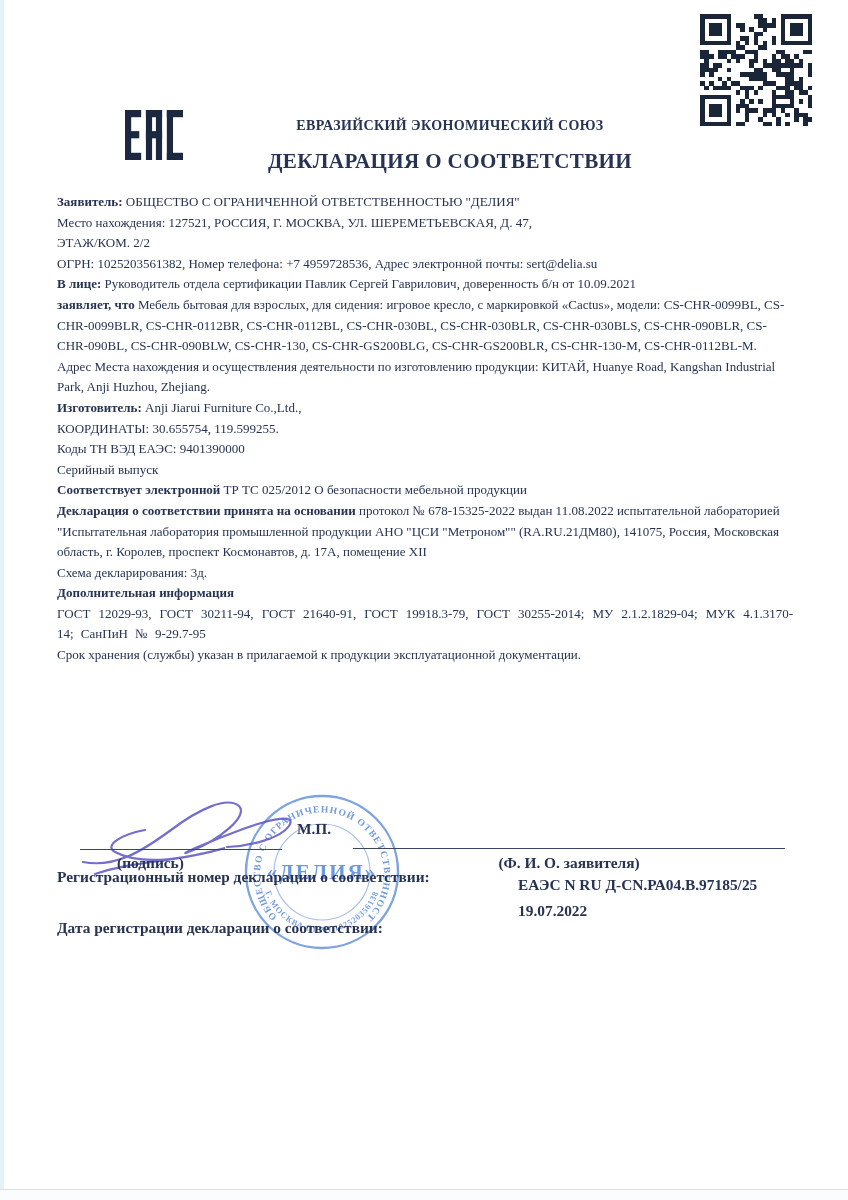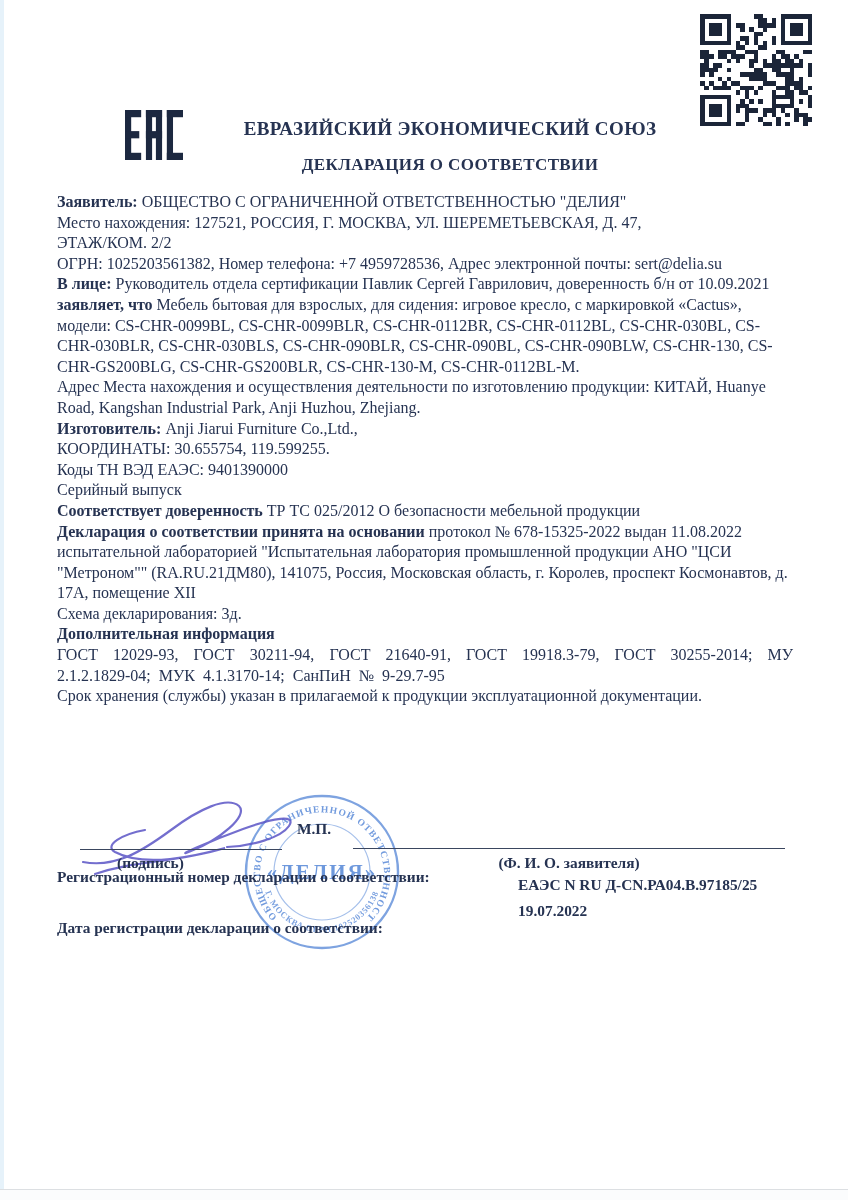--- a/index.html
+++ b/index.html
@@ -13,27 +13,27 @@
   }
   
   .edge-left{position:absolute;left:0;top:0;bottom:0;width:4px;background:#e6f2fa;}
   .edge-bottom{position:absolute;left:0;right:0;top:1189px;height:1px;background:#dcdfe2;}
   .edge-bottom-area{position:absolute;left:0;right:0;top:1190px;bottom:0;background:#fbfcfd;}
 
   
   .qr{position:absolute;left:700px;top:14px;width:112px;height:112px;}
   .eac{position:absolute;left:125px;top:110px;}
   .header{position:absolute;left:190px;top:118px;width:520px;text-align:center;}
-  .header .h1{font-weight:bold;font-size:19px;letter-spacing:.4px;}
-  .header .h2{font-weight:bold;font-size:17px;letter-spacing:.4px;margin-top:15px;}
+  .header .h1{font-weight:bold;font-size:14px;letter-spacing:.4px;}
+  .header .h2{font-weight:bold;font-size:21px;letter-spacing:.4px;margin-top:15px;}
 
   
   .doc-body{
     position:absolute;left:57px;top:192px;width:736px;
-    font-size:16px;line-height:20.6px;
+    font-size:13px;line-height:20.6px;
   }
   .doc-body p{margin:0;white-space:pre-line;}
   .doc-body b{font-weight:bold;}
   .standards{text-align:justify;word-spacing:4px;}
 
   
   .sig-area{position:absolute;left:57px;top:780px;width:736px;height:230px;font-size:15.4px;}
   .sig-scribble{position:absolute;left:18px;top:10px;}
   .stamp{position:absolute;left:185px;top:12px;}
   .sig-line{position:absolute;left:23px;top:69px;width:202px;border-bottom:1.6px solid #3a465f;}
@@ -386,21 +386,21 @@
     <p>Место нахождения: 127521, РОССИЯ, Г. МОСКВА, УЛ. ШЕРЕМЕТЬЕВСКАЯ, Д. 47,
 ЭТАЖ/КОМ. 2/2</p>
     <p>ОГРН: 1025203561382, Номер телефона: +7 4959728536, Адрес электронной почты: sert@delia.su</p>
     <p><b>В лице:</b><span> Руководитель отдела сертификации Павлик Сергей Гаврилович, доверенность б/н от 10.09.2021</span></p>
     <p><b>заявляет, что</b><span> Мебель бытовая для взрослых, для сидения: игровое кресло, с маркировкой «Cactus», модели: CS-CHR-0099BL, CS-CHR-0099BLR, CS-CHR-0112BR, CS-CHR-0112BL, CS-CHR-030BL, CS-CHR-030BLR, CS-CHR-030BLS, CS-CHR-090BLR, CS-CHR-090BL, CS-CHR-090BLW, CS-CHR-130, CS-CHR-GS200BLG, CS-CHR-GS200BLR, CS-CHR-130-M, CS-CHR-0112BL-M.</span></p>
     <p>Адрес Места нахождения и осуществления деятельности по изготовлению продукции: КИТАЙ, Huanye Road, Kangshan Industrial Park, Anji Huzhou, Zhejiang.</p>
     <p><b>Изготовитель:</b><span> Anji Jiarui Furniture Co.,Ltd.,</span></p>
     <p>КООРДИНАТЫ: 30.655754, 119.599255.</p>
     <p>Коды ТН ВЭД ЕАЭС: 9401390000</p>
     <p>Серийный выпуск</p>
-    <p><b>Соответствует доверенность</b><span> ТР ТС 025/2012 О безопасности мебельной продукции</span></p>
+    <p><b>Соответствует электронной</b><span> ТР ТС 025/2012 О безопасности мебельной продукции</span></p>
     <p><b>Декларация о соответствии принята на основании</b><span> протокол № 678-15325-2022 выдан 11.08.2022 испытательной лабораторией "Испытательная лаборатория промышленной продукции АНО "ЦСИ "Метроном"" (RA.RU.21ДМ80), 141075, Россия, Московская область, г. Королев, проспект Космонавтов, д. 17А, помещение XII</span></p>
     <p>Схема декларирования: 3д.</p>
     <p><b>Дополнительная информация</b></p>
     <p class="standards">ГОСТ 12029-93, ГОСТ 30211-94, ГОСТ 21640-91, ГОСТ 19918.3-79, ГОСТ 30255-2014; МУ 2.1.2.1829-04; МУК 4.1.3170-14; СанПиН № 9-29.7-95</p>
     <p>Срок хранения (службы) указан в прилагаемой к продукции эксплуатационной документации.</p>
   </div>
 
   <div class="sig-area">
 
     <svg class="stamp" width="160" height="160" viewBox="0 0 160 160">

